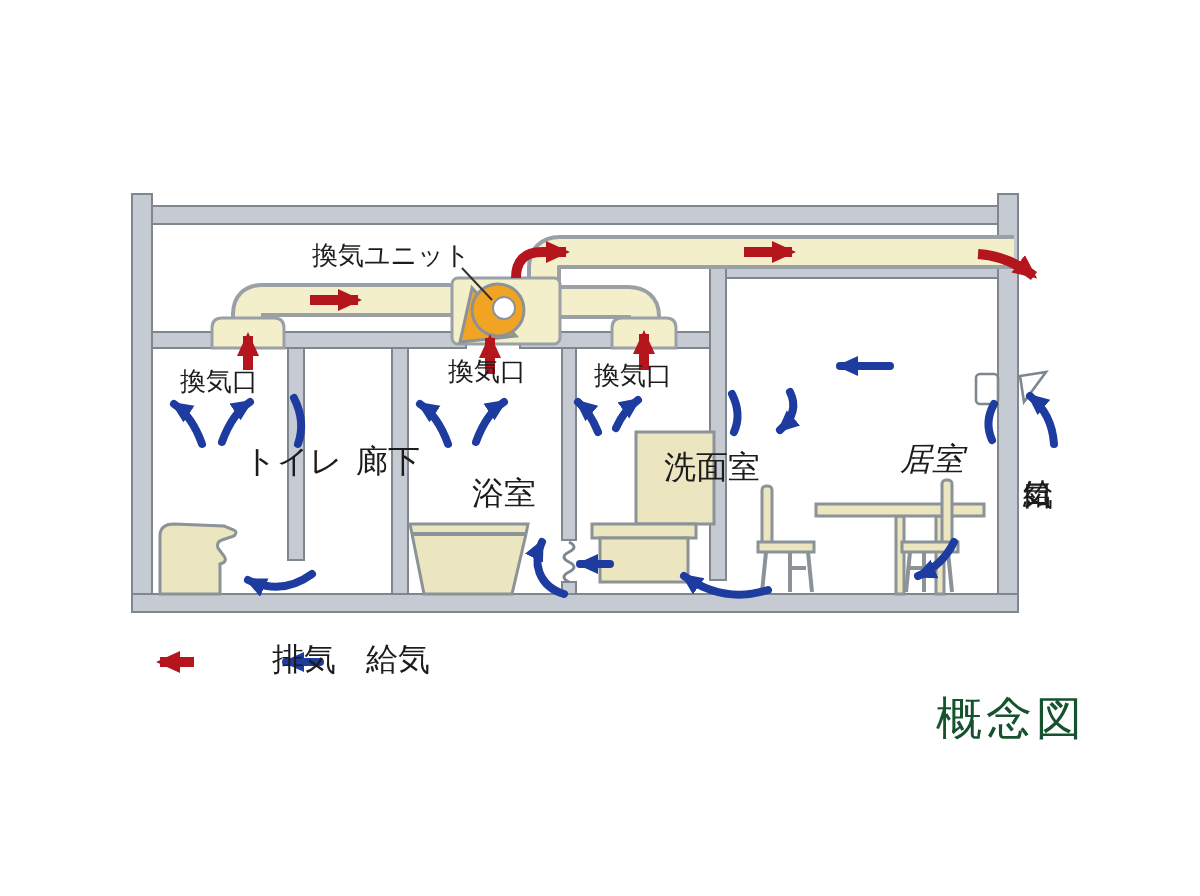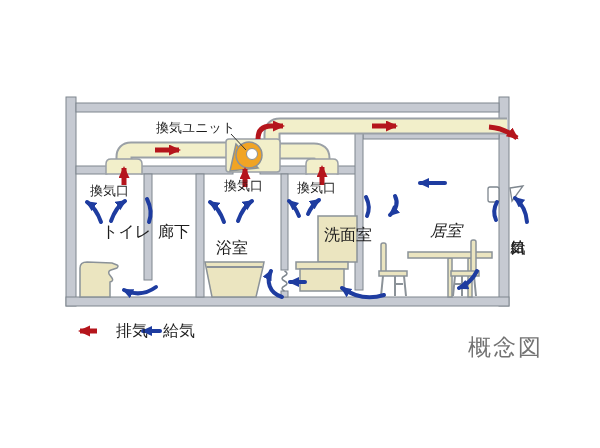--- a/index.html
+++ b/index.html
@@ -1,23 +1,23 @@
 <!DOCTYPE html>
 <html style="--exhaust-red: #b5151c; --supply-blue: #1e3ca0; --duct-cream: #f2efca; --wall-gray: #c6cad2; --fan-orange: #f1a424; --furniture-beige: #ebe5c0;"><head>
 <meta charset="utf-8">
 <style>
   html,body{margin:0;padding:0;background:#fff;}
   body{font-family:"Liberation Sans","DejaVu Sans",sans-serif;}
   .stage{position:relative;width:600px;height:444px;background:#fff;overflow:hidden;}
   .stage svg{position:absolute;left:0;top:0;}
   .lbl{position:absolute;color:#1c1c1c;white-space:nowrap;line-height:1;}
   .fs13{font-size:13px;}
-  .fs16{font-size:16px;}
+  .fs16{font-size:16px;margin-left:20px;}
   .vert{writing-mode:vertical-rl;text-orientation:upright;font-size:15px;letter-spacing:2px;}
-  .caption{font-family:"Liberation Serif","DejaVu Serif",serif;font-size:23px;letter-spacing:2px;color:#737373;}
+  .caption{font-family:"Liberation Serif","DejaVu Serif",serif;font-size:23px;letter-spacing:2px;color:#14532d;margin-top:12px;}
   .duct-outline{fill:none;stroke:#9aa0a6;stroke-width:17;stroke-linecap:butt;stroke-linejoin:round;}
   .duct-fill{fill:none;stroke:var(--duct-cream,#f2efca);stroke-width:13;stroke-linecap:butt;stroke-linejoin:round;}
   .wallshape{fill:var(--wall-gray,#c6cad2);stroke:#7e868e;stroke-width:1;}
   .furn{fill:var(--furniture-beige,#ebe5c0);stroke:#8b9298;stroke-width:1.5;}
   .furnline{fill:none;stroke:#8b9298;stroke-width:2;}
   .red-arrow{fill:none;stroke:var(--exhaust-red,#b5151c);stroke-width:5;}
   .blue-arrow{fill:none;stroke:var(--supply-blue,#1e3ca0);stroke-width:4;stroke-linecap:round;}
 </style>
 </head>
 <body>
@@ -140,21 +140,21 @@
   </svg>
 
   <span class="lbl fs13" style="left:156px;top:121px;">換気ユニット</span>
   <span class="lbl fs13" style="left:90px;top:184px;">換気口</span>
   <span class="lbl fs13" style="left:224px;top:179px;">換気口</span>
   <span class="lbl fs13" style="left:297px;top:181px;">換気口</span>
 
   <span class="lbl fs16" style="left:102px;top:224px;">トイレ</span>
   <span class="lbl fs16" style="left:158px;top:224px;">廊下</span>
   <span class="lbl fs16" style="left:216px;top:240px;">浴室</span>
-  <span class="lbl fs16" style="left:324px;top:227px;">洗面室</span>
+  <span class="lbl fs16" style="left:312px;top:227px;">洗面室</span>
   <span class="lbl fs16" style="left:430px;top:223px;font-style:italic;">居室</span>
 
   <span class="lbl vert" style="left:511px;top:227px;">給気口</span>
 
   <span class="lbl fs16" style="left:116px;top:323px;">排気</span>
   <span class="lbl fs16" style="left:163px;top:323px;text-align:center;">給気</span>
 
   <span class="lbl caption" style="left:468px;top:336px;">概念図</span>
 </div>
 

